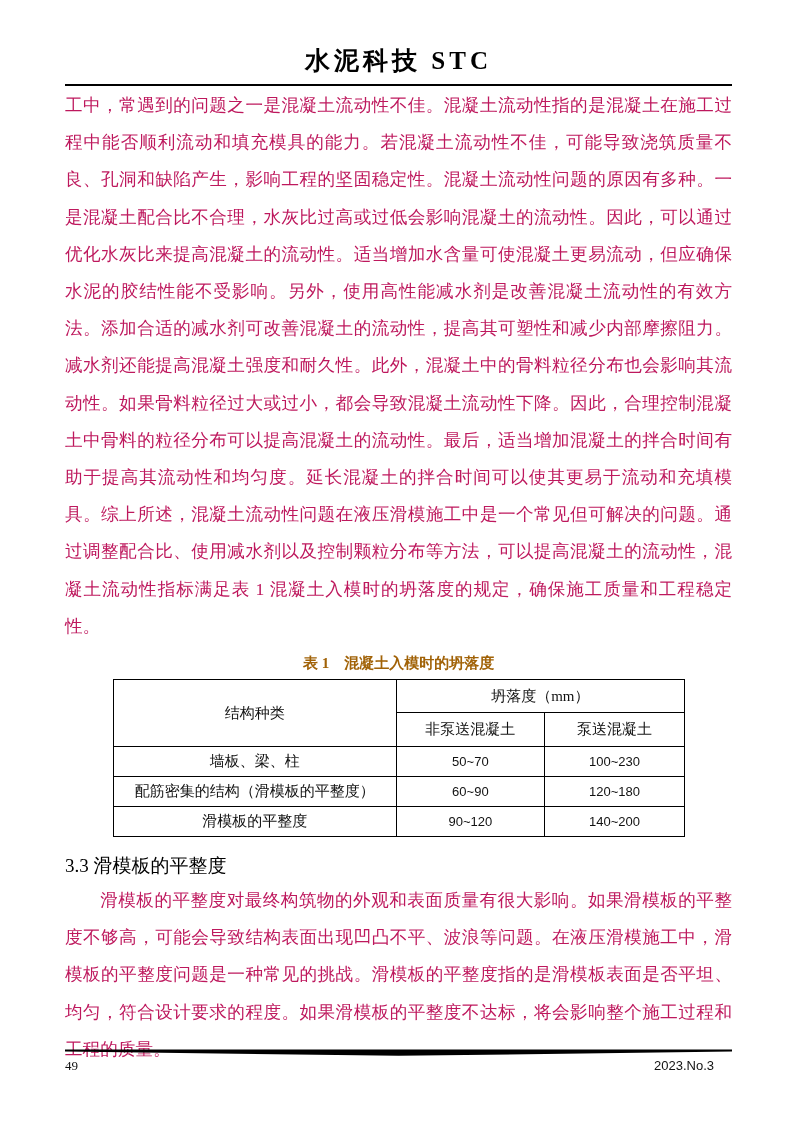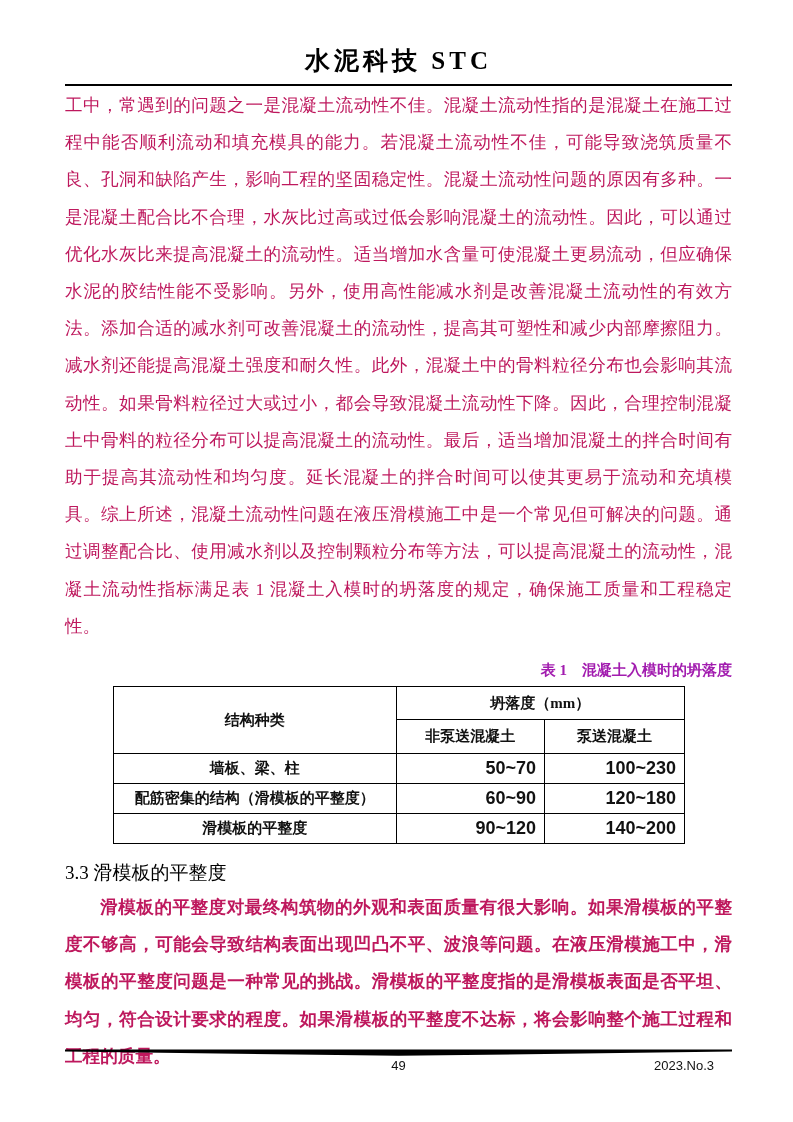--- a/index.html
+++ b/index.html
@@ -34,54 +34,53 @@
     border-top: 2.5px solid #000;
     margin-top: 6px;
   }
   .body-par {
     font-size: 17.6px;
     line-height: 37.2px;
     text-align: justify;
     color: #be185d;
     margin-top: 1px;
   }
-  .body-par.indent { text-indent: 2em; font-weight: bold; }
+  .body-par.indent { text-indent: 2em; }
   .tbl-caption {
-    text-align: right;
+    text-align: center;
     font-weight: bold;
     font-size: 15px;
-    margin-top: 16px;
-    color: #a21caf;
+    margin-top: 9px;
+    color: #a16207;
   }
   table.slump {
     border-collapse: collapse;
     margin-left: 48px;
     margin-top: 6px;
     width: 572px;
     table-layout: fixed;
     font-size: 15px;
     color: #111;
   }
   table.slump td, table.slump th {
     border: 1.4px solid #000;
     text-align: center;
     vertical-align: middle;
-    font-weight: bold;
-    padding: 0 8px;
+    font-weight: normal;
+    padding: 0 18px;
   }
   table.slump .col-structure { width: 49.5%; }
   table.slump .col-np { width: 26%; }
   table.slump .col-p  { width: 24.5%; }
   table.slump tr.hrow1 th { height: 33px; }
   table.slump tr.hrow2 th { height: 34px; }
   table.slump tr.drow td { height: 30px; }
   table.slump td.num {
     font-family: "Liberation Sans", "DejaVu Sans", sans-serif;
-    font-size: 18px;
-    text-align: right;
+    font-size: 13px;
   }
   .section-heading {
     font-weight: normal;
     font-size: 19px;
     margin-top: 14px;
     line-height: 30px;
     color: #000;
   }
   .footer {
     position: absolute;
@@ -94,21 +93,22 @@
     position: relative;
     margin-top: 1px;
     height: 18px;
     font-size: 13px;
     font-family: "Liberation Sans", "DejaVu Sans", sans-serif;
     color: #111;
   }
   .page-number {
     position: absolute;
     left: 0; right: 0;
-    text-align: center;
+    text-align: left;
+    font-family: Liberation Serif, serif;
   }
   .issue-number {
     position: absolute;
     right: 18px;
     top: 0;
   }
 </style>
 </head>
 <body>
 

